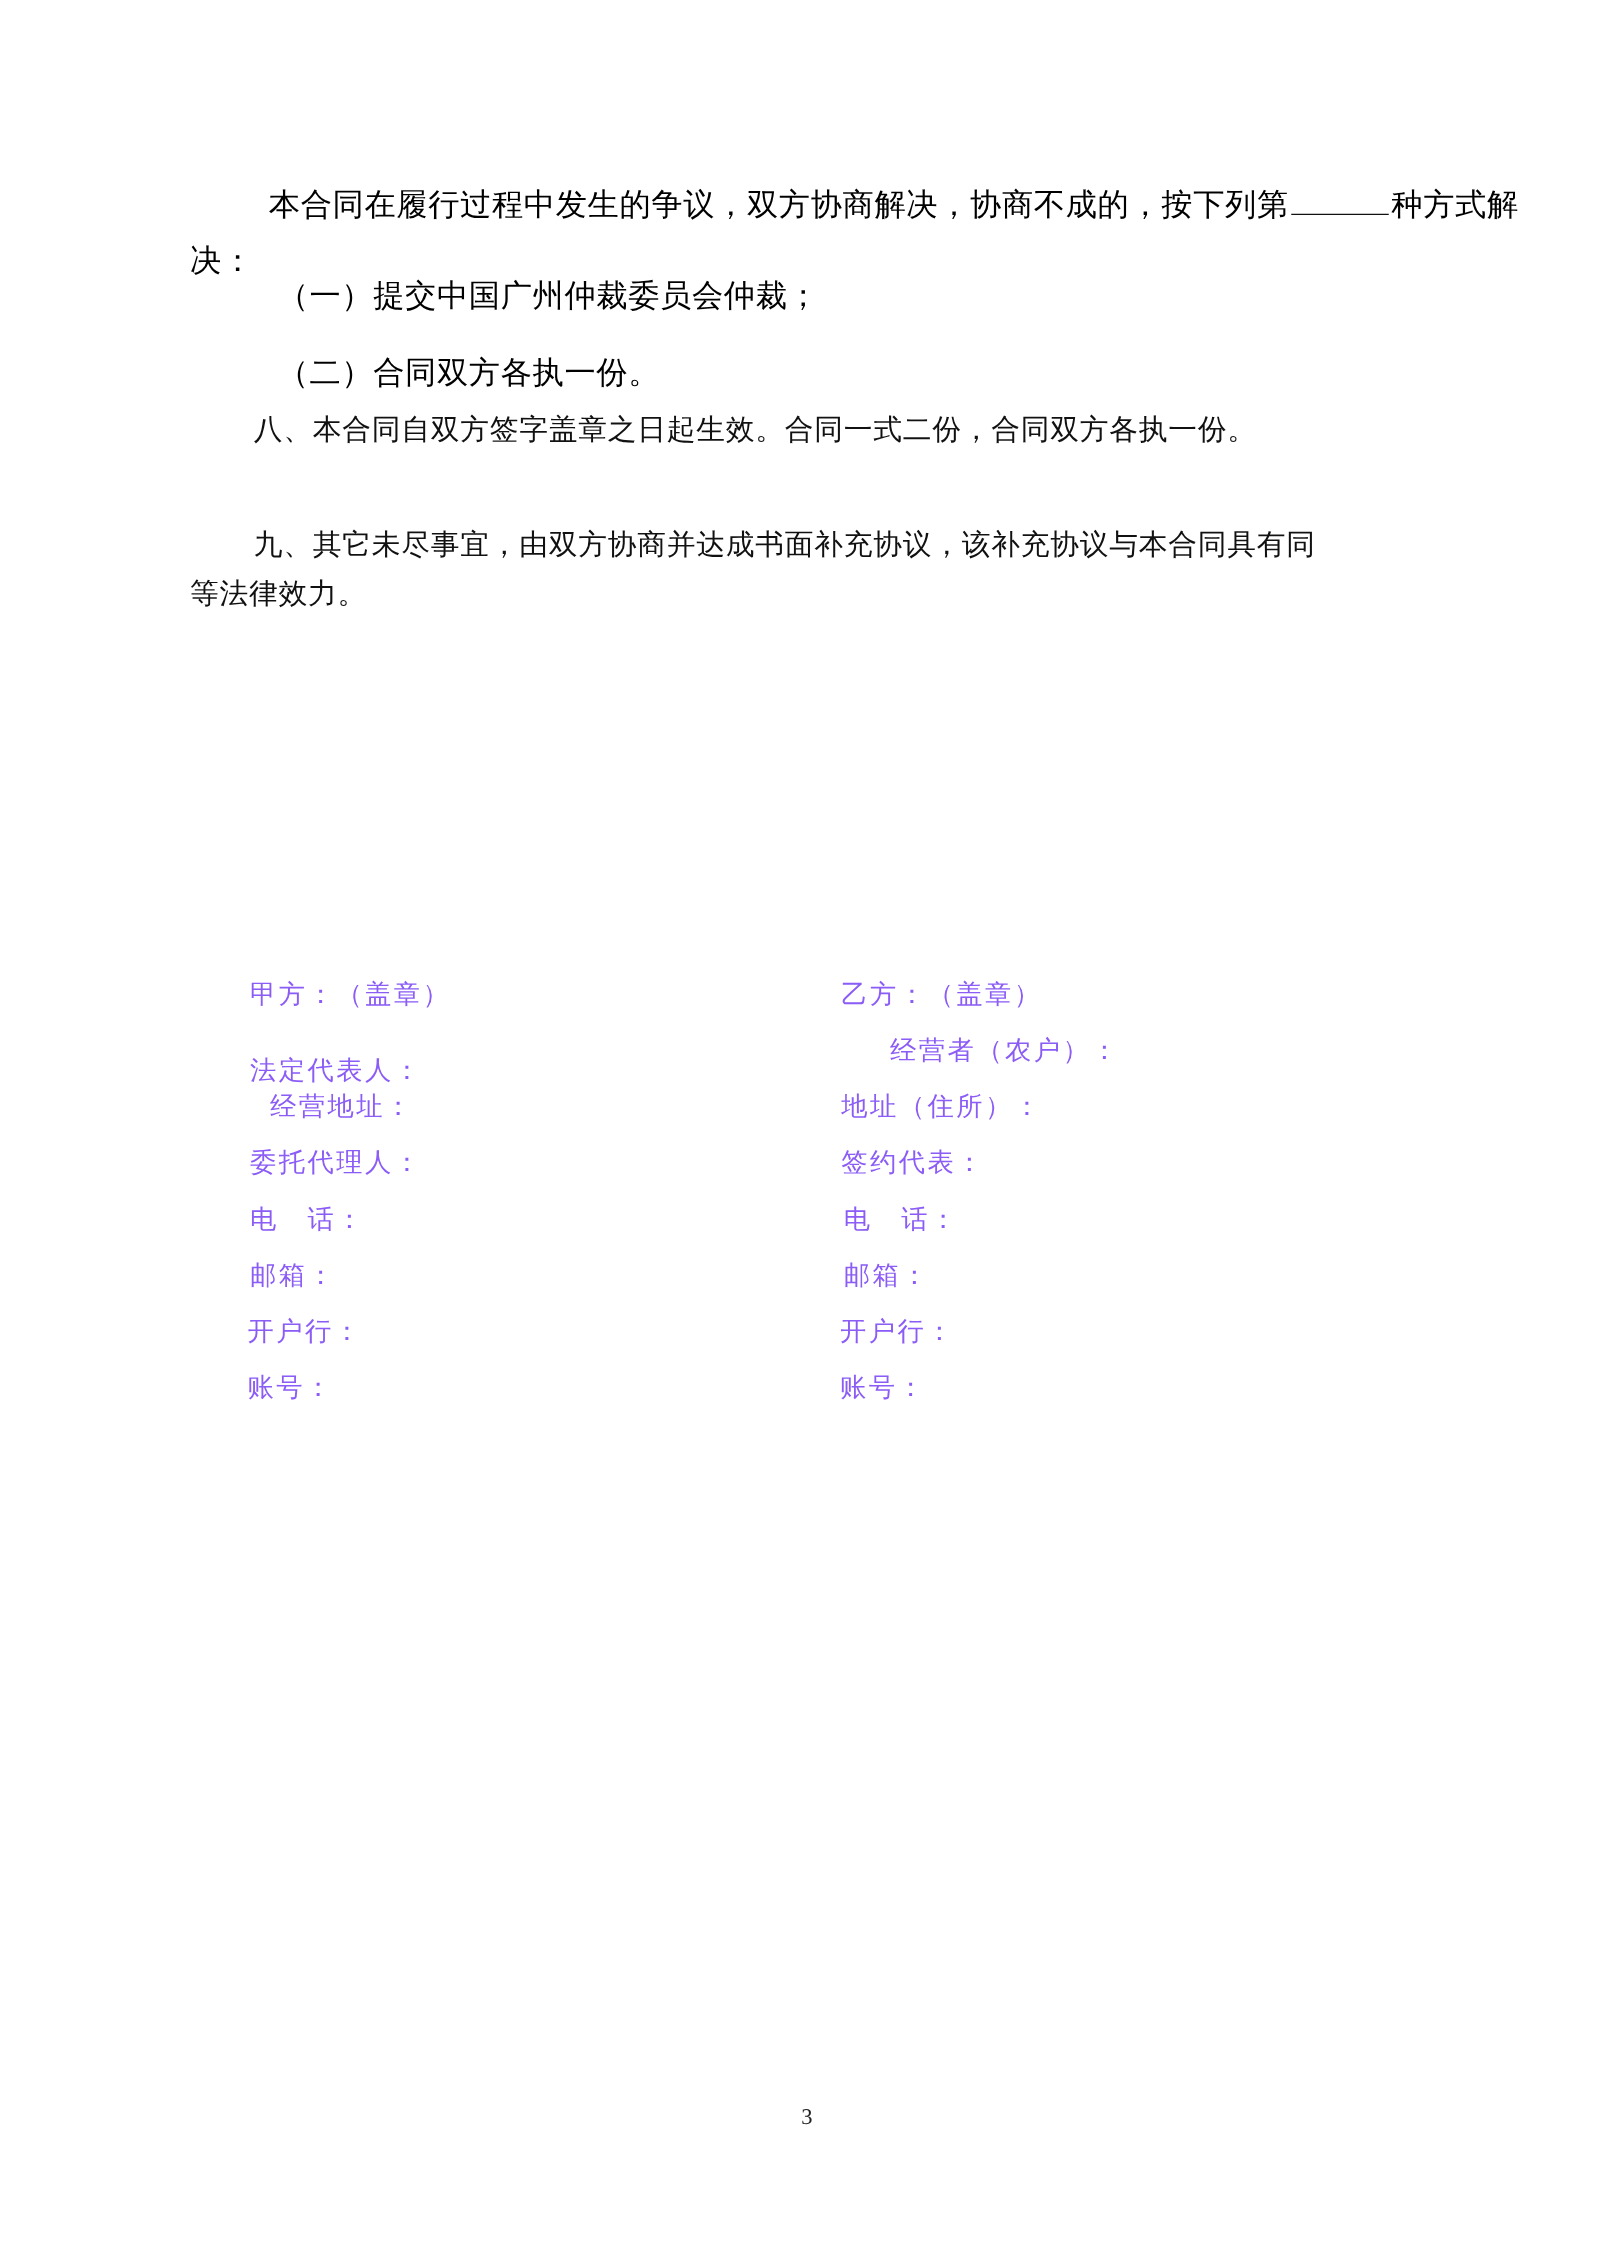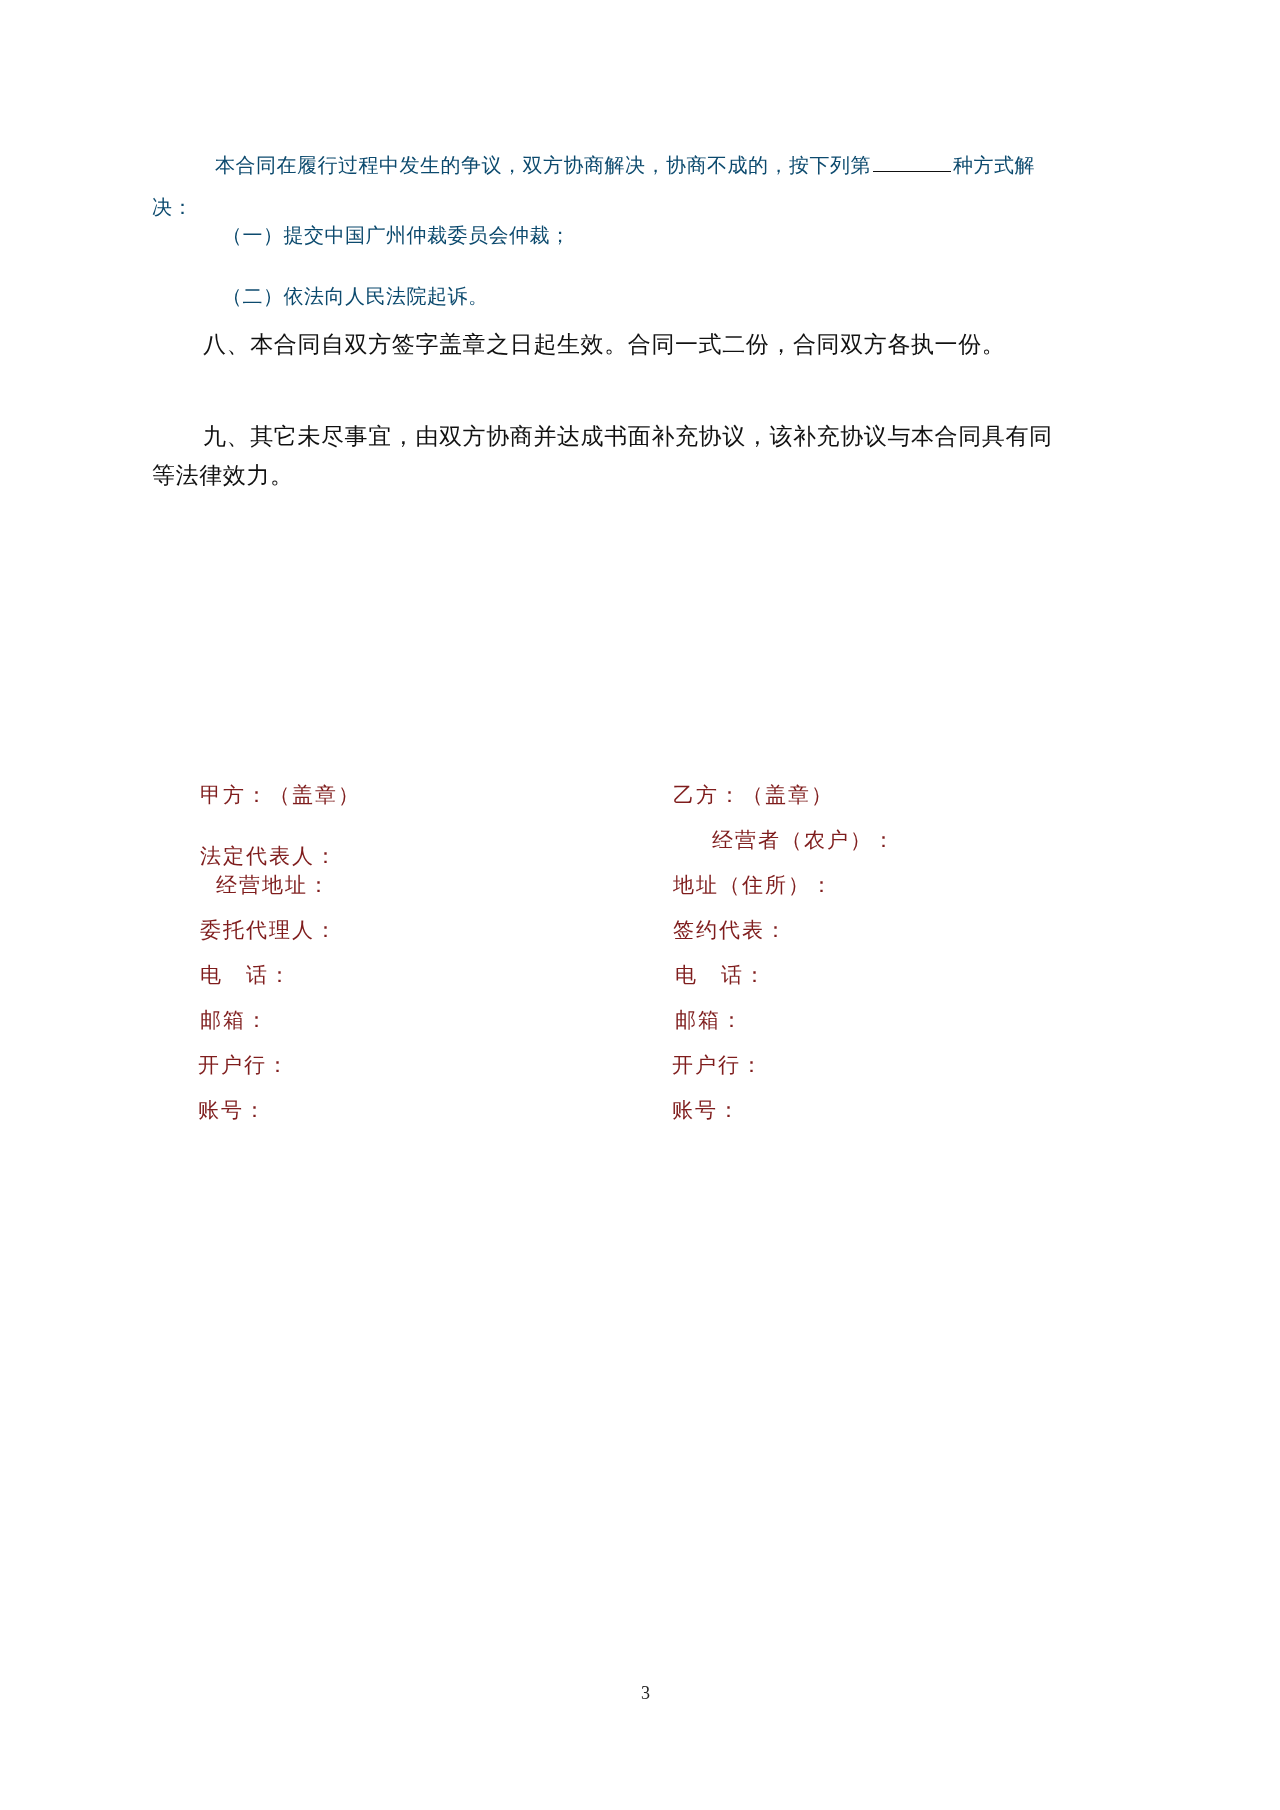--- a/index.html
+++ b/index.html
@@ -20,61 +20,61 @@
       left: 0; top: 0;
       width: 1280px; height: 1810px;
     }
     .line {
       position: absolute;
       white-space: nowrap;
       line-height: 1;
     }
     .body-sm {
       font-family: Liberation Sans, sans-serif;
-      font-size: 20px;
+      font-size: 25px;
       letter-spacing: 0.5px;
-      color: #0c4a6e;
+      color: #000000;
     }
     .body-lg {
       font-family: "DejaVu Sans", "Liberation Sans", sans-serif;
       font-size: 23px;
       letter-spacing: 0.6px;
       color: #111111;
     }
     .blank {
       display: inline-block;
       width: 78px;
       border-bottom: 1.5px solid #111;
       height: 20px;
       vertical-align: baseline;
       margin: 0 2px;
     }
     .sig {
       font-family: "DejaVu Serif", "Liberation Serif", serif;
       font-size: 21px;
       letter-spacing: 2px;
-      color: #7f1d1d;
+      color: #8b5cf6;
     }
     .page-num {
       font-family: "Liberation Serif", "DejaVu Serif", serif;
       font-size: 18px;
       color: #222;
     }
   </style>
 </head>
 <body>
 
 <div class="page">
 
   <div class="line body-sm" style="left:215px; top:151px;">
     <span>本合同在履行过程中发生的争议，双方协商解决，协商不成的，按下列第</span><span class="blank"></span><span>种方式解</span>
   </div>
   <div class="line body-sm" style="left:152px; top:197px;">决：</div>
   <div class="line body-sm" style="left:222px; top:225px;">（一）提交中国广州仲裁委员会仲裁；</div>
-  <div class="line body-sm" style="left:222px; top:286px;">（二）依法向人民法院起诉。</div>
+  <div class="line body-sm" style="left:222px; top:286px;">（二）合同双方各执一份。</div>
 
   <div class="line body-lg" style="left:203px; top:333px;">八、本合同自双方签字盖章之日起生效。合同一式二份，合同双方各执一份。</div>
 
   <div class="line body-lg" style="left:203px; top:425px;">九、其它未尽事宜，由双方协商并达成书面补充协议，该补充协议与本合同具有同</div>
   <div class="line body-lg" style="left:152px; top:464px;">等法律效力。</div>
 
   <div>
     <div class="line sig" style="left:200px; top:785px;">甲方：（盖章）</div>
     <div class="line sig" style="left:200px; top:830px;margin-top:16px;">法定代表人：</div>
     <div class="line sig" style="left:216px; top:875px;">经营地址：</div>

